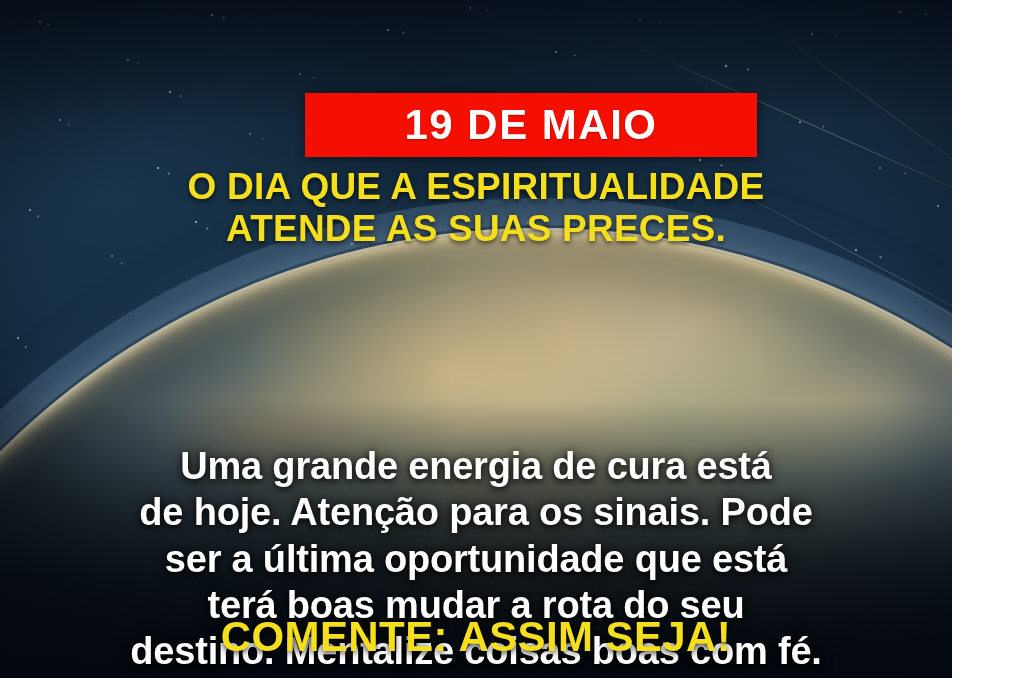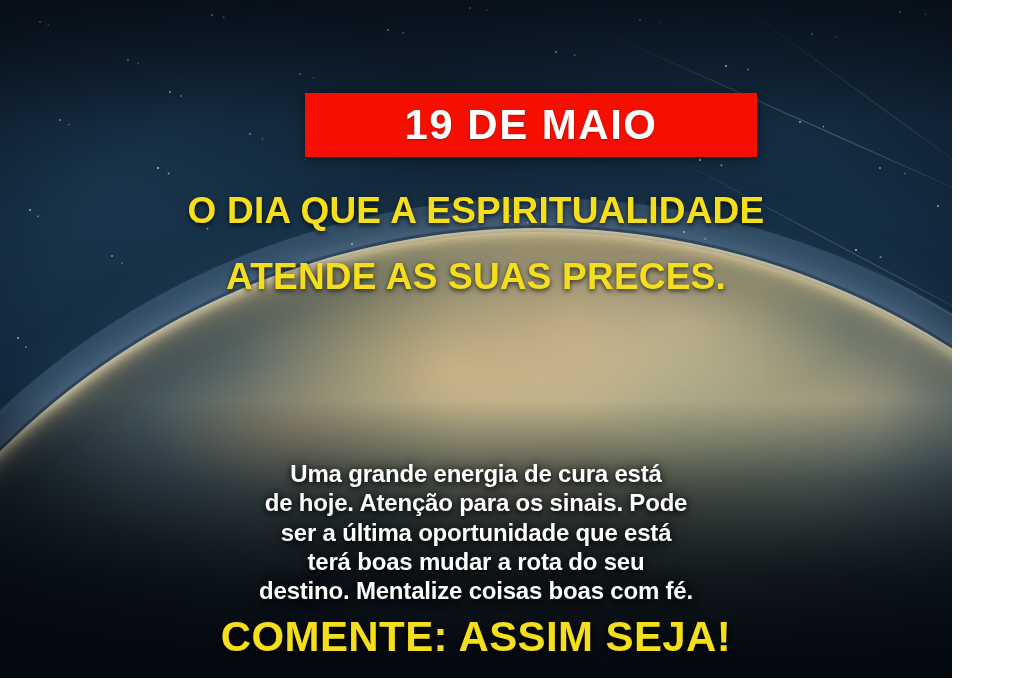--- a/index.html
+++ b/index.html
@@ -187,28 +187,28 @@
     position:absolute;
     left:0; right:0; top:166px;
     text-align:center;
     color:#f5df1c;
     font-size:37px;
     font-weight:bold;
     line-height:1.14;
     letter-spacing:0.2px;
     text-shadow:0 2px 5px rgba(0,0,0,0.70);
   }
-  .headline span { display:block;margin-top:24px; }
+  .headline span { display:block; }
 
   .body-copy {
     position:absolute;
-    left:44px; right:44px; top:459px;
+    left:44px; right:44px; top:443px;
     text-align:center;
     color:#ffffff;
-    font-size:24px;
+    font-size:38px;
     font-weight:bold;
     line-height:1.22;
     letter-spacing:-0.2px;
     text-shadow:0 2px 6px rgba(0,0,0,0.85), 0 0 14px rgba(0,0,0,0.6);
   }
   .body-copy span { display:block; }
 
   .cta {
     position:absolute;
     left:0; right:0; top:613px;

